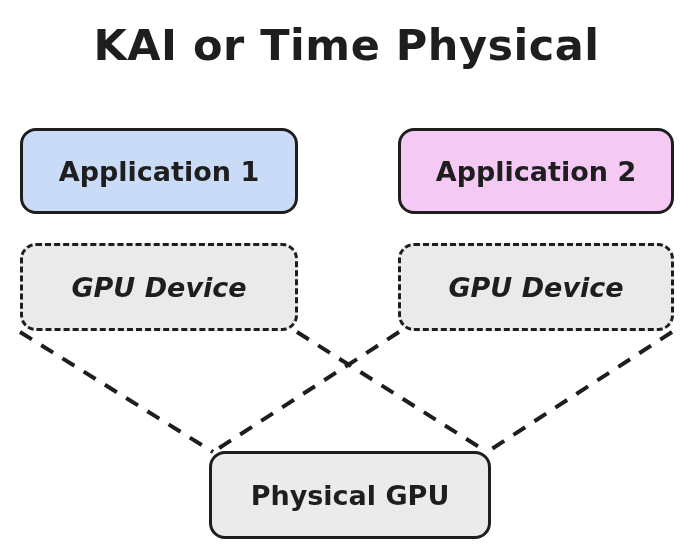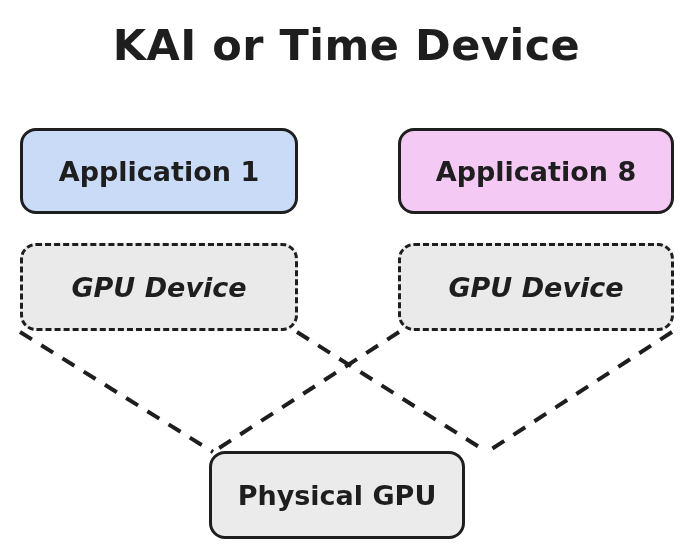--- a/index.html
+++ b/index.html
@@ -35,54 +35,54 @@
     justify-content: center;
     font-size: 27px;
     font-weight: 600;
     text-align: center;
   }
   .node.dashed { border-style: dashed; font-style: italic; }
   #app1      { left: 20px;  top: 128px; width: 278px; height: 86px; }
   #app2      { left: 398px; top: 128px; width: 276px; height: 86px; }
   #gpud1     { left: 20px;  top: 243px; width: 278px; height: 88px; }
   #gpud2     { left: 398px; top: 243px; width: 276px; height: 88px; }
-  #physgpu   { left: 209px; top: 451px; width: 256px; height: 88px; align-items: center; }
+  #physgpu   { left: 209px; top: 451px; width: 282px; height: 88px; align-items: center; }
   svg.connectors {
     position: absolute;
     left: 0; top: 0;
     width: 693px; height: 558px;
     pointer-events: none;
   }
   svg.connectors line {
     stroke: #1e1e1e;
     stroke-width: 4;
     stroke-dasharray: 14 11;
     stroke-linecap: butt;
   }
 </style>
 </head>
 <body>
 
 <div class="canvas">
 
-  <h1 class="title">KAI or Time Device</h1>
+  <h1 class="title">KAI or Time Physical</h1>
 
   <svg class="connectors" viewBox="0 0 693 558" xmlns="http://www.w3.org/2000/svg">
     <line x1="20" y1="332" x2="213" y2="452"></line>
     <line x1="297" y1="332" x2="487" y2="452"></line>
     <line x1="399" y1="332" x2="213" y2="452"></line>
     <line x1="672" y1="332" x2="487" y2="452"></line>
   </svg>
 
   <div class="node" id="app1" style="background-color: rgb(201, 219, 247);">
     <span>Application 1</span>
   </div>
 
   <div class="node" id="app2" style="background-color: rgb(244, 201, 244);">
-    <span>Application 8</span>
+    <span>Application 2</span>
   </div>
 
   <div class="node dashed" id="gpud1" style="background-color: rgb(234, 234, 234);">
     <span>GPU Device</span>
   </div>
 
   <div class="node dashed" id="gpud2" style="background-color: rgb(234, 234, 234);">
     <span>GPU Device</span>
   </div>
 

